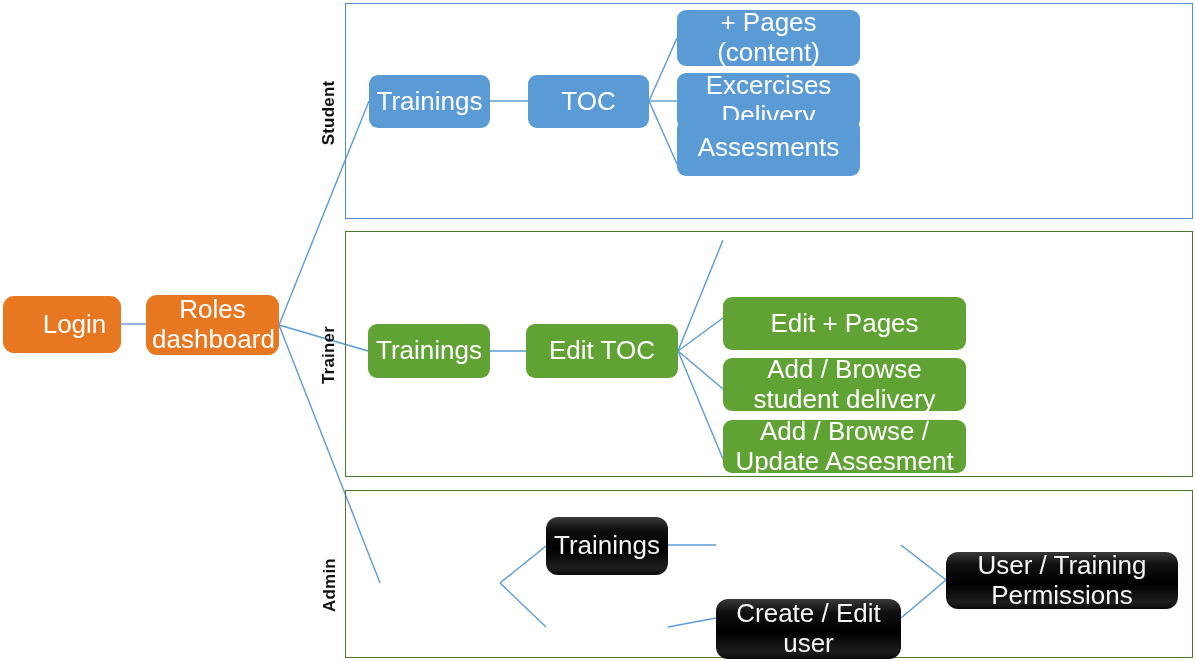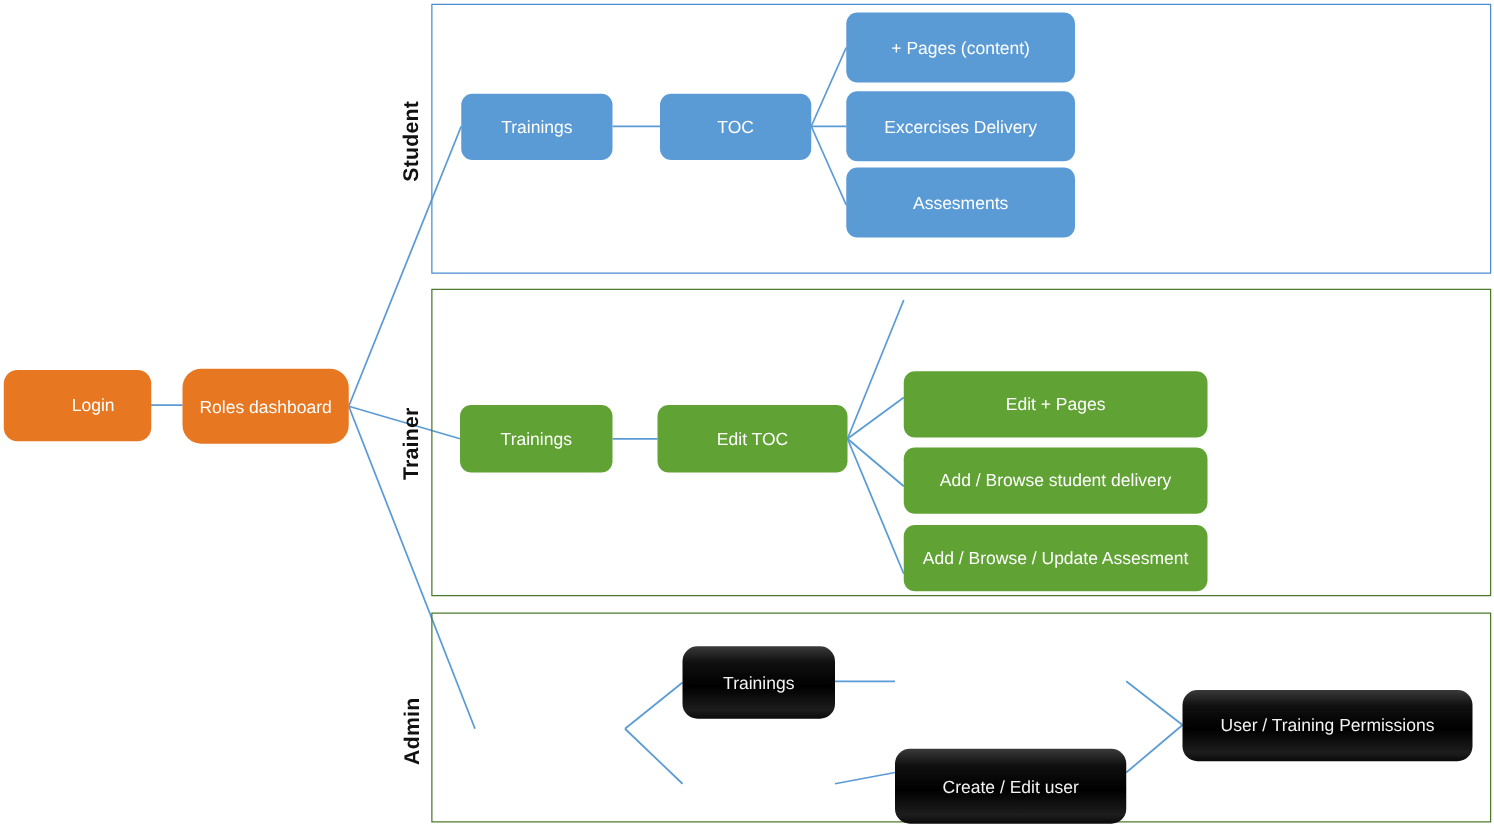--- a/index.html
+++ b/index.html
@@ -70,21 +70,21 @@
   }
   .node-green {
     background: #61a235;
     border-radius: 9px;
   }
   .node-black {
     background: linear-gradient(180deg, #3a3a3a 0%, #101010 22%, #000000 55%, #1d1d1d 88%, #0a0a0a 100%);
     border-radius: 12px;
     color: #f4f4f4;
   }
-  .fs-md { font-size: 14px; }
+  .fs-md { font-size: 26px; }
 </style>
 </head>
 <body>
 
 <div id="canvas">
 
   <svg id="wires" viewBox="0 0 1195 661" xmlns="http://www.w3.org/2000/svg">
     <g stroke="#5b9bd5" stroke-width="1.4" fill="none">
 
       <line x1="120" y1="324" x2="146" y2="324"></line>
@@ -117,37 +117,37 @@
   <div class="panel panel-trainer" style="left:345px; top:231px; width:848px; height:246px;"></div>
   <div class="panel panel-admin" style="left:345px; top:490px; width:848px; height:168px;"></div>
 
   <div class="role-label" style="left:284px; top:103px; width:90px; transform:rotate(-90deg); text-align:center;">Student</div>
   <div class="role-label" style="left:284px; top:345px; width:90px; transform:rotate(-90deg); text-align:center;">Trainer</div>
   <div class="role-label" style="left:285px; top:575px; width:90px; transform:rotate(-90deg); text-align:center;">Admin</div>
 
   <div class="node node-orange fs-md" style="left:3px; top:296px; width:118px; height:57px;padding-left:31px;">
     <span>Login</span>
   </div>
-  <div class="node node-orange fs-md" style="left:146px; top:295px; width:133px; height:60px;border-radius:15px;">
+  <div class="node node-orange fs-md" style="left:146px; top:295px; width:133px; height:60px;">
     <span>Roles dashboard</span>
   </div>
 
   <div class="node node-blue fs-md" style="left:369px; top:75px; width:121px; height:53px;">
     <span>Trainings</span>
   </div>
   <div class="node node-blue fs-md" style="left:528px; top:75px; width:121px; height:53px;text-align:center;">
     <span>TOC</span>
   </div>
   <div class="node node-blue fs-md" style="left:677px; top:10px; width:183px; height:56px;">
     <span>+ Pages (content)</span>
   </div>
   <div class="node node-blue fs-md" style="left:677px; top:73px; width:183px; height:56px;">
     <span>Excercises Delivery</span>
   </div>
-  <div class="node node-blue fs-md" style="left:677px; top:134px; width:183px; height:56px;text-align:center;">
+  <div class="node node-blue fs-md" style="left:677px; top:120px; width:183px; height:56px;text-align:center;">
     <span>Assesments</span>
   </div>
 
   <div class="node node-green fs-md" style="left:368px; top:324px; width:122px; height:54px;">
     <span>Trainings</span>
   </div>
   <div class="node node-green fs-md" style="left:526px; top:324px; width:152px; height:54px;">
     <span>Edit TOC</span>
   </div>
   <div class="node node-green fs-md" style="left:723px; top:297px; width:243px; height:53px;">

